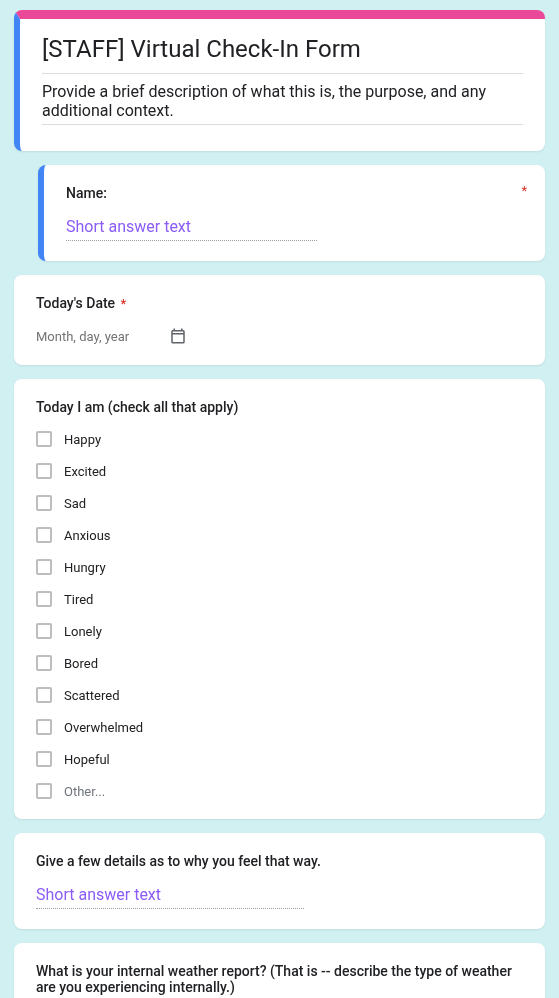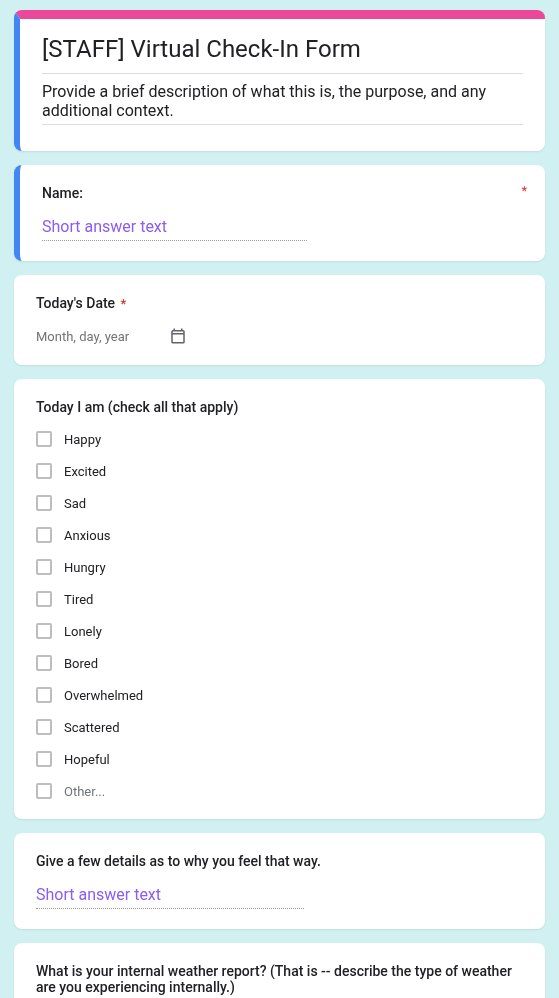--- a/index.html
+++ b/index.html
@@ -17,20 +17,21 @@
       position: relative;
       box-shadow: 0 1px 2px rgba(0,0,0,0.08);
     }
     .header-card {
       border-top: 9px solid #ec4899;
       border-left: 6px solid #4285f4;
       padding-top: 16px;
     }
     .accent-card {
       border-left: 6px solid #4285f4;
+      margin-left: 24px;
     }
     .form-title {
       font-size: 24px;
       font-weight: 400;
       color: #202124;
       margin-bottom: 10px;
     }
     .divider {
       height: 1px;
       background: #dadce0;
@@ -165,25 +166,25 @@
     <div class="checkbox-item">
         <span class="checkbox-box"></span>
         <span class="checkbox-label">Lonely</span>
       </div>
     <div class="checkbox-item">
         <span class="checkbox-box"></span>
         <span class="checkbox-label">Bored</span>
       </div>
     <div class="checkbox-item">
         <span class="checkbox-box"></span>
+        <span class="checkbox-label">Scattered</span>
+      </div>
+    <div class="checkbox-item">
+        <span class="checkbox-box"></span>
         <span class="checkbox-label">Overwhelmed</span>
-      </div>
-    <div class="checkbox-item">
-        <span class="checkbox-box"></span>
-        <span class="checkbox-label">Scattered</span>
       </div>
     <div class="checkbox-item">
         <span class="checkbox-box"></span>
         <span class="checkbox-label">Hopeful</span>
       </div>
     <div class="checkbox-item">
         <span class="checkbox-box"></span>
         <span class="checkbox-label other">Other...</span>
       </div>
   </div>

